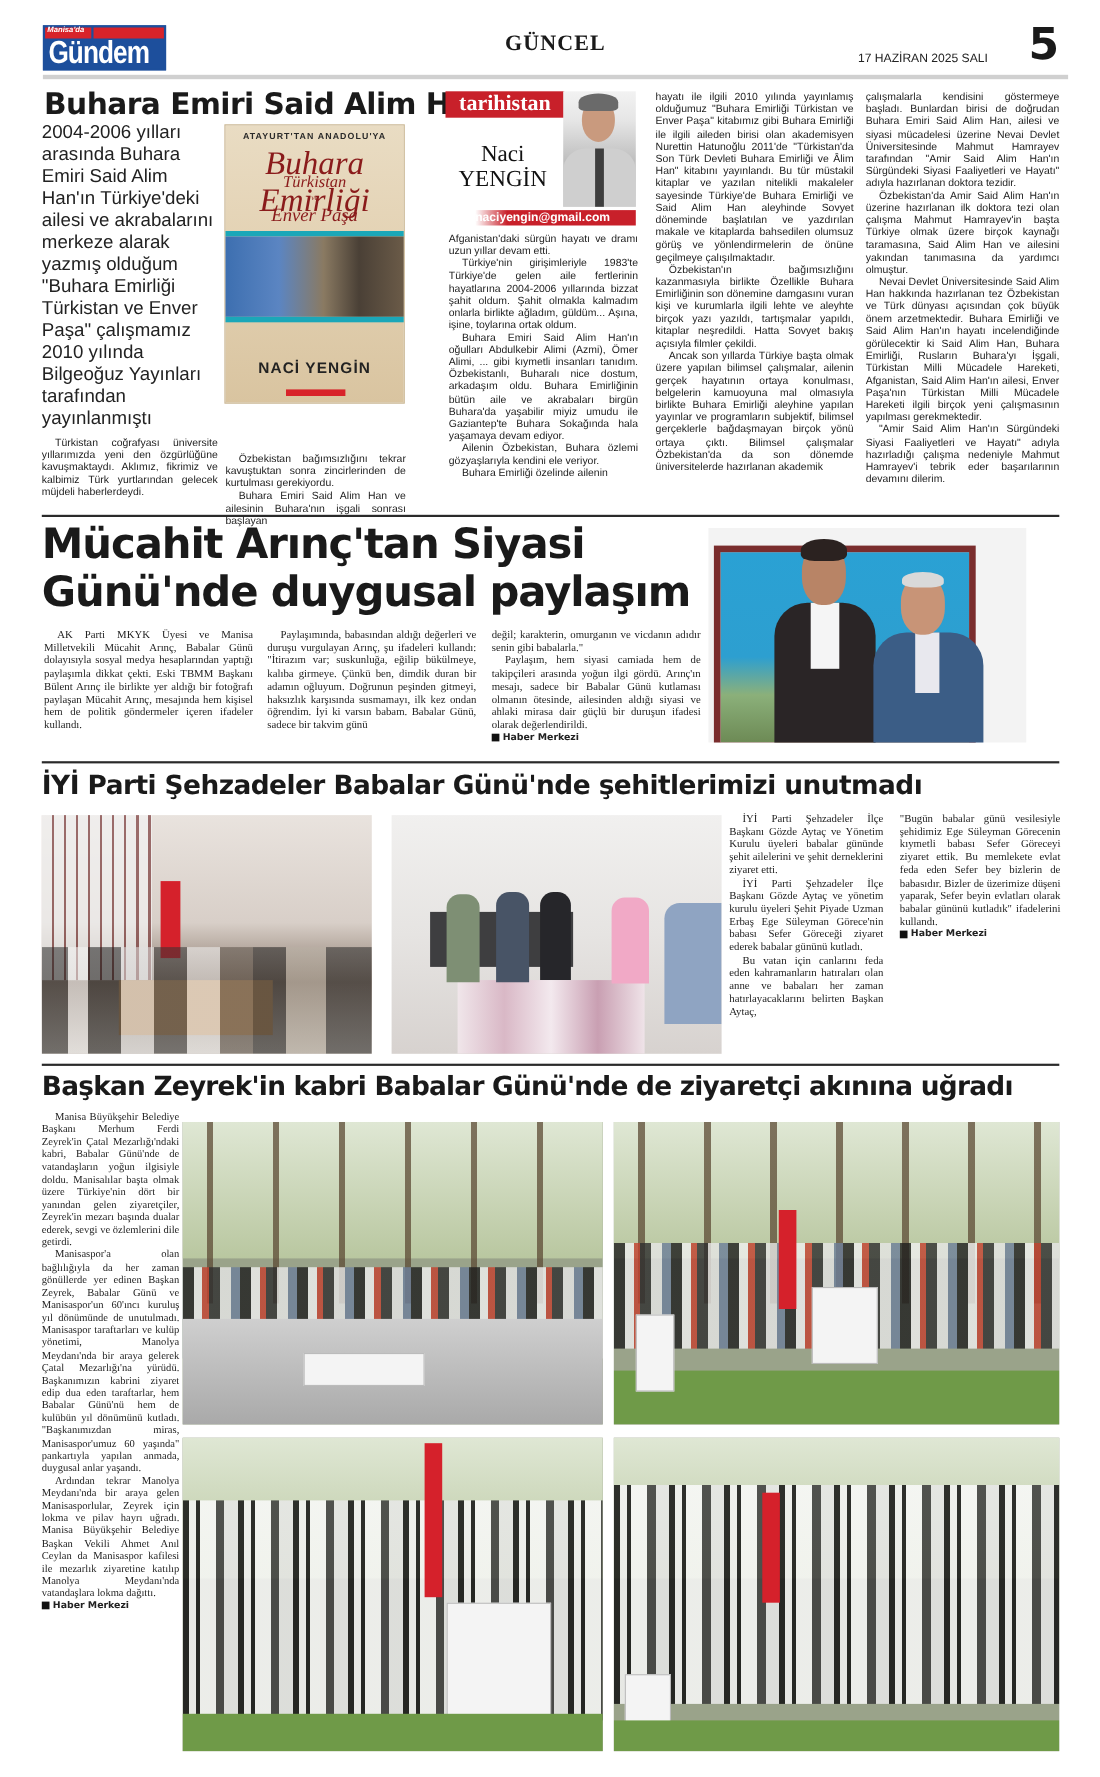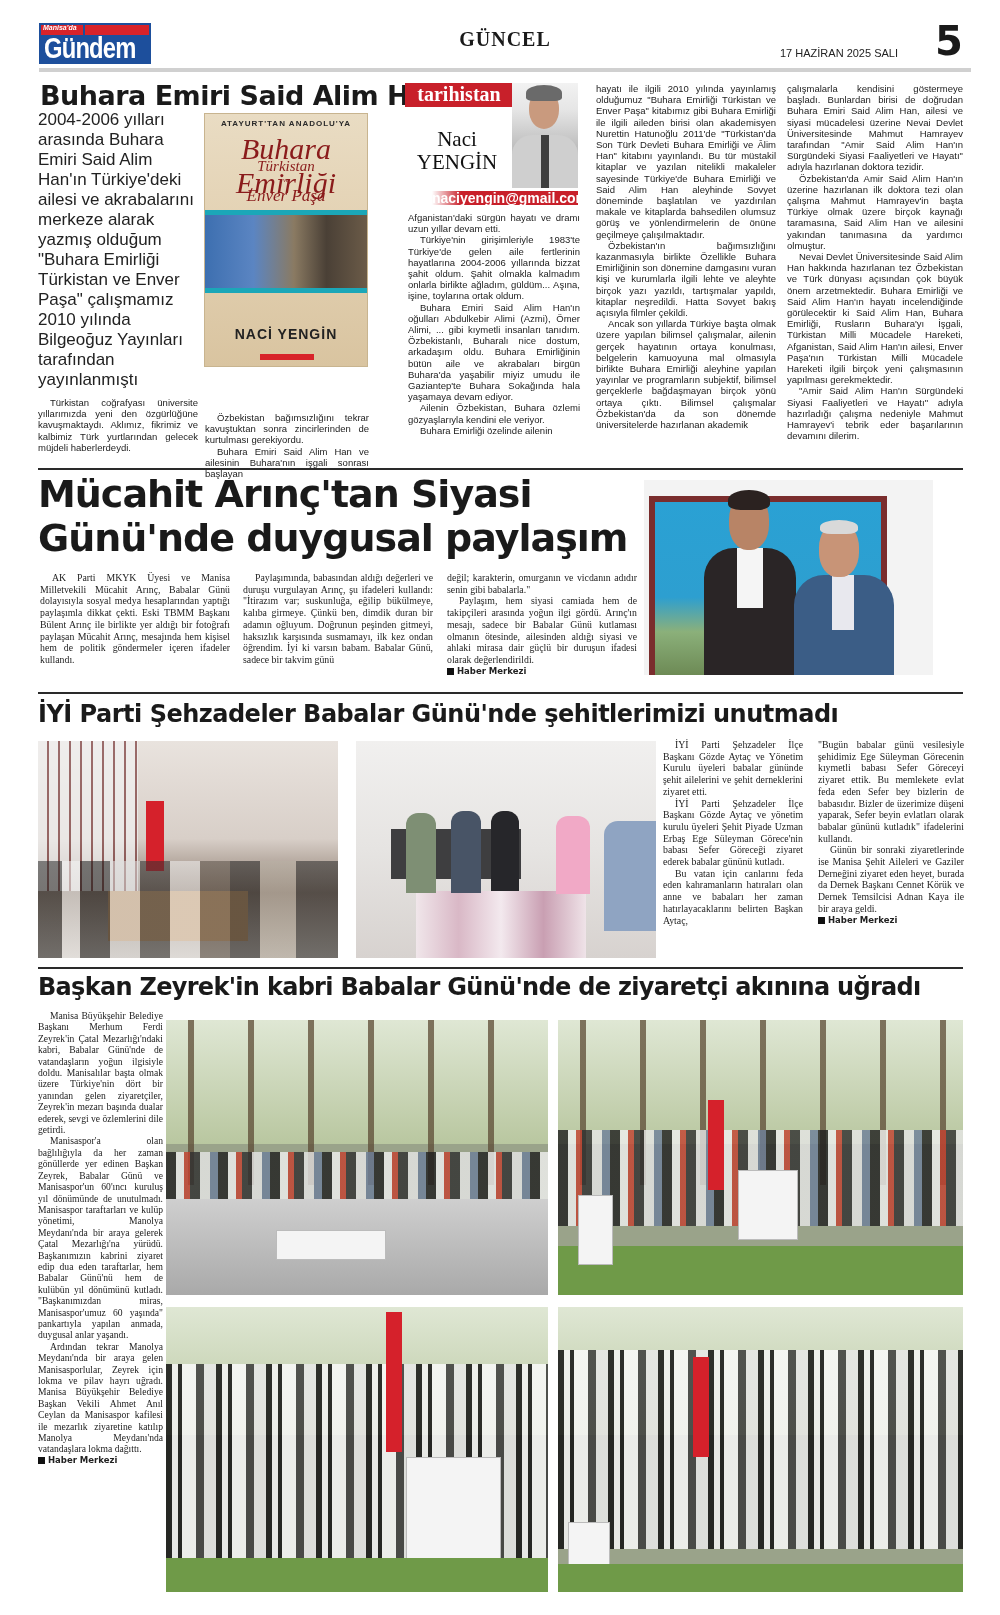--- a/index.html
+++ b/index.html
@@ -34,21 +34,21 @@
   .col p { text-indent: 12px; }
   .col p.noindent { text-indent: 0; }
 
   .tarih-tag { left: 405px; top: 83px; width: 108px; height: 24px; background:#c8202a; color:#fff; font-family:"Liberation Serif", serif; font-size:20px; font-weight:bold; text-align:center; line-height:22px; }
   .author-name { left: 412px; top: 128px; width: 90px; text-align:center; font-family:"Liberation Serif", serif; font-size:21px; line-height:23px; color:#111; }
   .author-photo { left: 512px; top: 83px; width: 66px; height: 105px; background: linear-gradient(180deg,#f2f2f2 0%,#e6e6e6 25%,#bfbfbf 60%,#d6d6d6 100%); }
   .author-photo .face { position:absolute; left:17px; top:8px; width:30px; height:38px; border-radius:45% 45% 50% 50%; background:#c99a7e; }
   .author-photo .hair { position:absolute; left:14px; top:2px; width:36px; height:16px; border-radius:50% 50% 20% 20%; background:#6a6a6a; }
   .author-photo .suit { position:absolute; left:0; top:52px; width:66px; height:53px; background:#cfcfcf; border-radius: 20px 20px 0 0; }
   .author-photo .tie { position:absolute; left:29px; top:52px; width:8px; height:53px; background:#3e3e3e; }
-  .email-bar { left: 432px; top: 191px; width: 146px; height: 14px; background: linear-gradient(90deg,rgba(200,32,42,0) 0%,#c8202a 20%); color:#fff; font-size:14px; font-weight:bold; text-align:left; padding-right:3px; line-height:14px; }
+  .email-bar { left: 432px; top: 191px; width: 146px; height: 14px; background: linear-gradient(90deg,rgba(200,32,42,0) 0%,#c8202a 20%); color:#fff; font-size:11px; font-weight:bold; text-align:left; padding-right:3px; line-height:14px; }
 
   .rule { height: 2px; background: #2a2a2a; }
 
   
   .a2-title { left: 38px; top: 472px; font-size: 38px; line-height: 44px; font-weight: 900; letter-spacing: -1px; font-family: "DejaVu Sans", sans-serif; }
   .serif-col { font-family: "Liberation Serif", serif; font-size: 9.8px; line-height: 11.7px; color:#222; text-align: justify; }
   .serif-col p { text-indent: 12px; }
   .byline { font-family:"DejaVu Sans", sans-serif; font-weight:bold; font-size:8.5px; }
   .byline .sq { display:inline-block; width:7px; height:7px; background:#111; margin-right:3px; vertical-align:middle; }
   .photo-arinc { left: 644px; top: 480px; width: 289px; height: 195px; background: #f3f3f3; overflow:hidden; }
@@ -206,21 +206,20 @@
   <div class="m4"></div>
   <div class="m5"></div>
 </div>
 <div class="abs serif-col" style="left:663px; top:739px; width:140px;">
   <p>İYİ Parti Şehzadeler İlçe Başkanı Gözde Aytaç ve Yönetim Kurulu üyeleri babalar gününde şehit ailelerini ve şehit derneklerini ziyaret etti.</p>
   <p>İYİ Parti Şehzadeler İlçe Başkanı Gözde Aytaç ve yönetim kurulu üyeleri Şehit Piyade Uzman Erbaş Ege Süleyman Görece'nin babası Sefer Göreceği ziyaret ederek babalar gününü kutladı.</p>
   <p>Bu vatan için canlarını feda eden kahramanların hatıraları olan anne ve babaları her zaman hatırlayacaklarını belirten Başkan Aytaç,</p>
 </div>
 <div class="abs serif-col" style="left:818px; top:739px; width:146px;">
   <p style="text-indent:0">"Bugün babalar günü vesilesiyle şehidimiz Ege Süleyman Görecenin kıymetli babası Sefer Göreceyi ziyaret ettik. Bu memlekete evlat feda eden Sefer bey bizlerin de babasıdır. Bizler de üzerimize düşeni yaparak, Sefer beyin evlatları olarak babalar gününü kutladık" ifadelerini kullandı.</p>
-  <p>Günün bir sonraki ziyaretlerinde ise Manisa Şehit Aileleri ve Gaziler Derneğini ziyaret eden heyet, burada da Dernek Başkanı Cennet Körük ve Dernek Temsilcisi Adnan Kaya ile bir araya geldi.</p>
   <div class="byline"><span class="sq"></span><span>Haber Merkezi</span></div>
 </div>
 
 <div class="abs rule" style="left:38px; top:967px; width:925px;"></div>
 
 <div class="abs a4-title">Başkan Zeyrek'in kabri Babalar Günü'nde de ziyaretçi akınına uğradı</div>
 <div class="abs serif-col" style="left:38px; top:1010px; width:125px; font-size:9.6px; line-height:11.4px;">
   <p>Manisa Büyükşehir Belediye Başkanı Merhum Ferdi Zeyrek'in Çatal Mezarlığı'ndaki kabri, Babalar Günü'nde de vatandaşların yoğun ilgisiyle doldu. Manisalılar başta olmak üzere Türkiye'nin dört bir yanından gelen ziyaretçiler, Zeyrek'in mezarı başında dualar ederek, sevgi ve özlemlerini dile getirdi.</p>
   <p>Manisaspor'a olan bağlılığıyla da her zaman gönüllerde yer edinen Başkan Zeyrek, Babalar Günü ve Manisaspor'un 60'ıncı kuruluş yıl dönümünde de unutulmadı. Manisaspor taraftarları ve kulüp yönetimi, Manolya Meydanı'nda bir araya gelerek Çatal Mezarlığı'na yürüdü. Başkanımızın kabrini ziyaret edip dua eden taraftarlar, hem Babalar Günü'nü hem de kulübün yıl dönümünü kutladı. "Başkanımızdan miras, Manisaspor'umuz 60 yaşında" pankartıyla yapılan anmada, duygusal anlar yaşandı.</p>
   <p>Ardından tekrar Manolya Meydanı'nda bir araya gelen Manisasporlular, Zeyrek için lokma ve pilav hayrı uğradı. Manisa Büyükşehir Belediye Başkan Vekili Ahmet Anıl Ceylan da Manisaspor kafilesi ile mezarlık ziyaretine katılıp Manolya Meydanı'nda vatandaşlara lokma dağıttı.</p>

